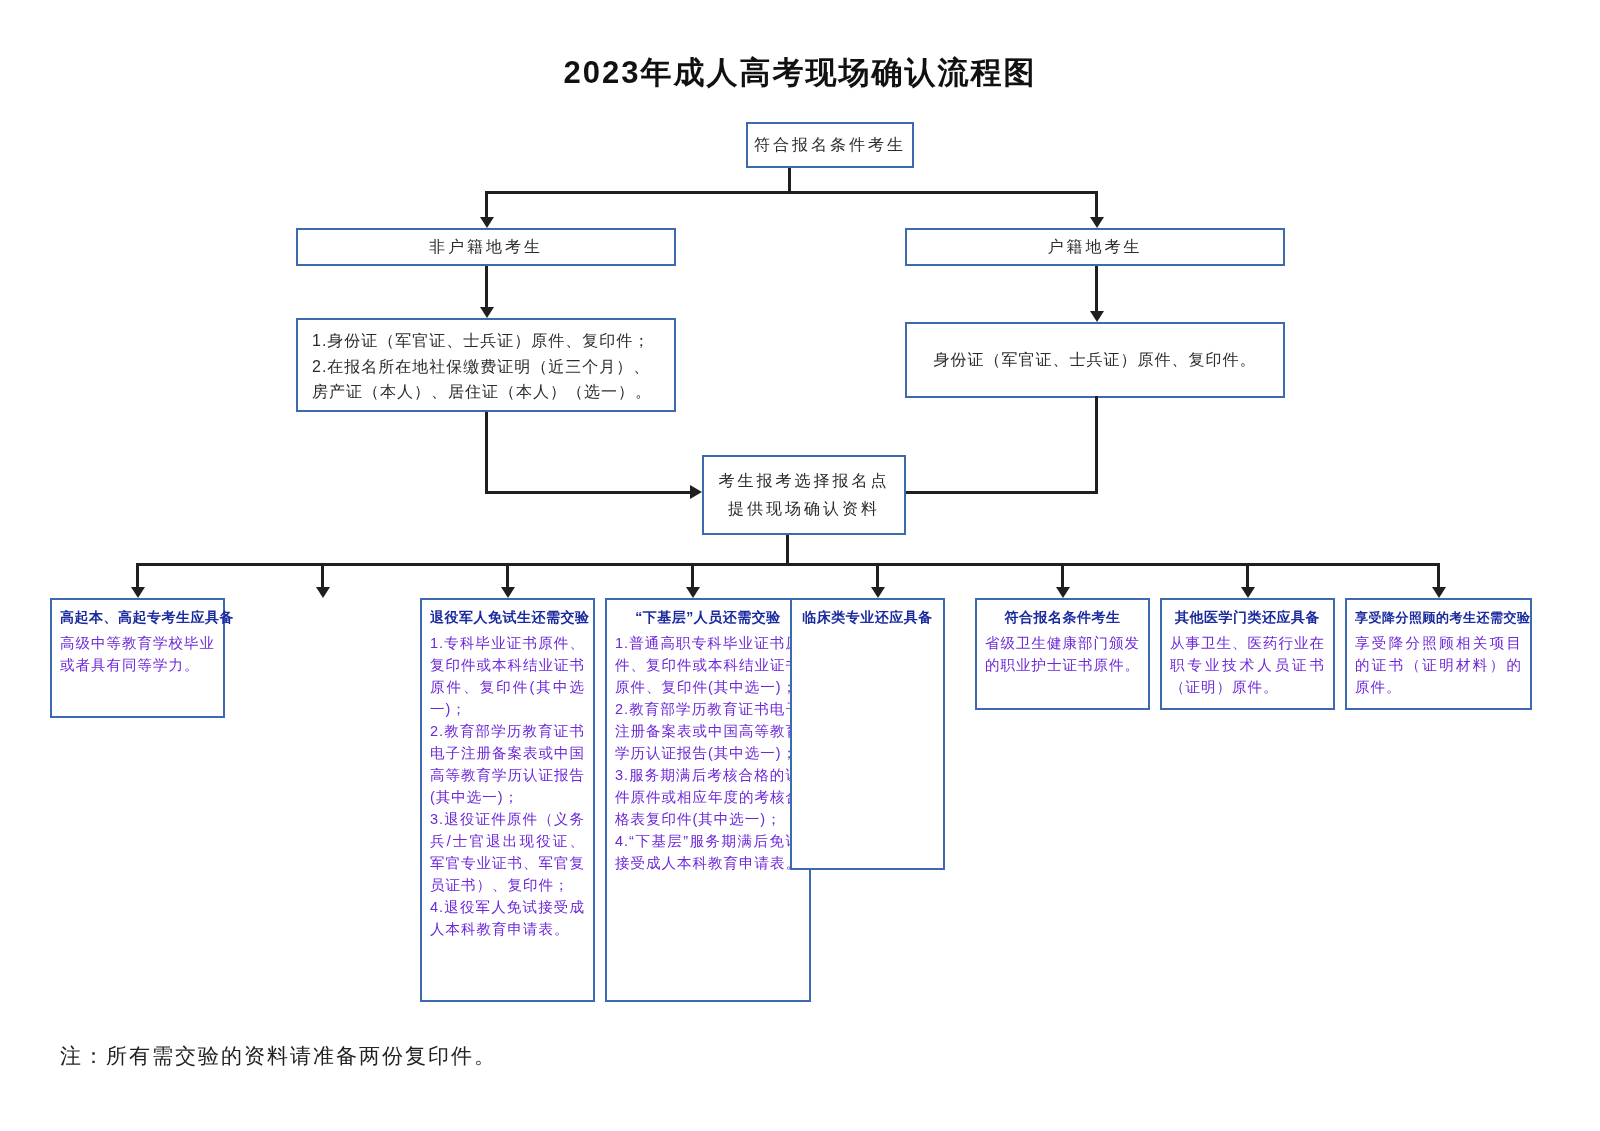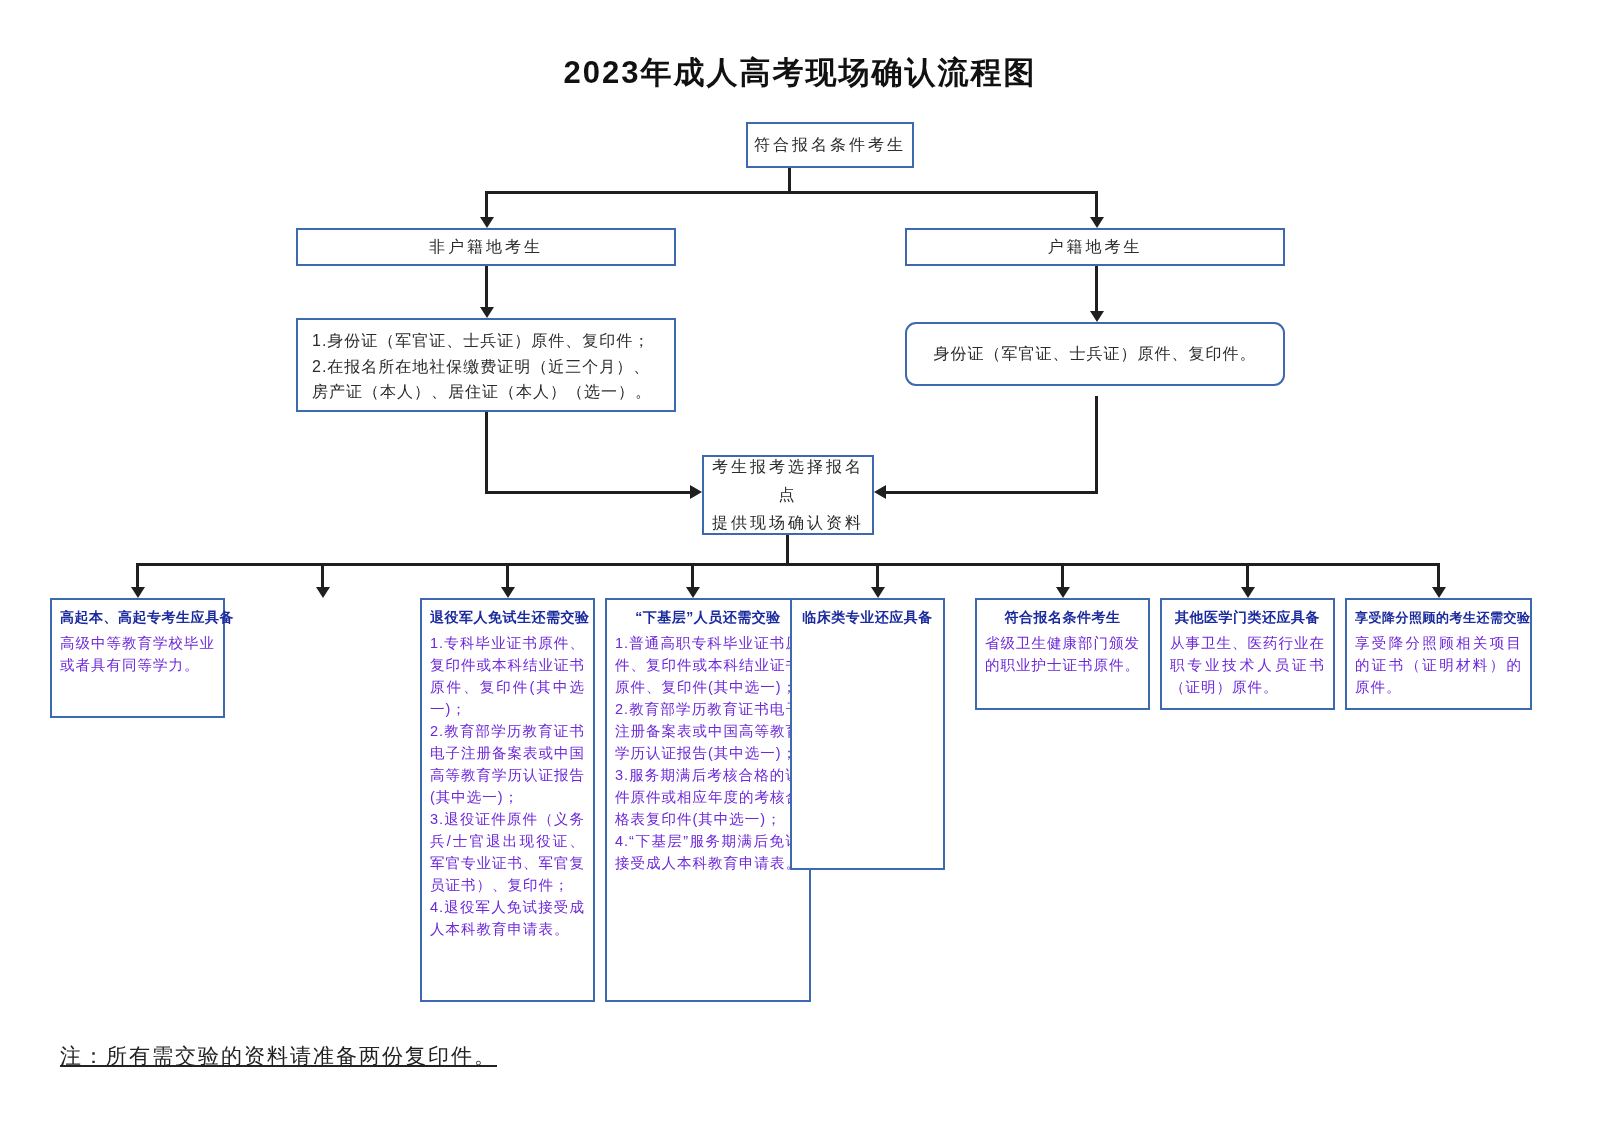--- a/index.html
+++ b/index.html
@@ -12,22 +12,22 @@
   .box{position:absolute;border:2px solid #3c69b0;background:#fff;box-sizing:border-box;}
   .center-flex{display:flex;align-items:center;justify-content:center;text-align:center;}
 
   .node-label{font-size:16px;color:#2b2b2b;letter-spacing:3px;font-weight:500;white-space:pre-line;}
   .docs-text{font-size:16px;color:#2b2b2b;letter-spacing:1px;line-height:1.6;white-space:pre-line;}
 
   .start-node{left:706px;top:122px;width:168px;height:46px;margin-left:40px;}
   .branch-left-node{left:296px;top:228px;width:380px;height:38px;}
   .branch-right-node{left:905px;top:228px;width:380px;height:38px;}
   .branch-left-docs{left:296px;top:318px;width:380px;height:94px;padding:8px 14px;}
-  .branch-right-docs{left:905px;top:322px;width:380px;height:64px;border-radius:11px;}
-  .confirm-node{left:702px;top:455px;width:172px;height:80px;}
+  .branch-right-docs{left:905px;top:322px;width:380px;height:76px;}
+  .confirm-node{left:702px;top:455px;width:204px;height:80px;}
   .confirm-node .node-label{line-height:1.75;}
 
   
   .vline,.hline{position:absolute;background:#1f1f1f;}
   .vline{width:3px;}
   .hline{height:3px;}
   .ah-down{position:absolute;width:0;height:0;border-left:7px solid transparent;
            border-right:7px solid transparent;border-top:11px solid #1f1f1f;}
   .ah-right{position:absolute;width:0;height:0;border-top:7px solid transparent;
             border-bottom:7px solid transparent;border-left:12px solid #1f1f1f;}
@@ -43,21 +43,21 @@
   .rb1{left:50px;top:598px;width:175px;height:120px;}
   .rb2{left:235px;top:598px;width:175px;height:270px;}
   .rb3{left:420px;top:598px;width:175px;height:404px;}
   .rb4{left:605px;top:598px;width:206px;height:404px;}
   .rb5{left:790px;top:598px;width:155px;height:272px;}
   .rb6{left:975px;top:598px;width:175px;height:112px;}
   .rb7{left:1160px;top:598px;width:175px;height:112px;}
   .rb8{left:1345px;top:598px;width:187px;height:112px;}
   .rb8 .req-title{font-size:13px;}
 
-  .note{position:absolute;left:60px;top:1042px;font-size:21px;color:#222;letter-spacing:2px;text-decoration:underline;}
+  .note{position:absolute;left:60px;top:1042px;font-size:21px;color:#222;letter-spacing:2px;}
 </style>
 </head>
 <body>
 
 <div id="canvas">
 
   <div class="title">2023年成人高考现场确认流程图</div>
 
   <div class="box center-flex start-node">
     <span class="node-label">符合报名条件考生</span>

